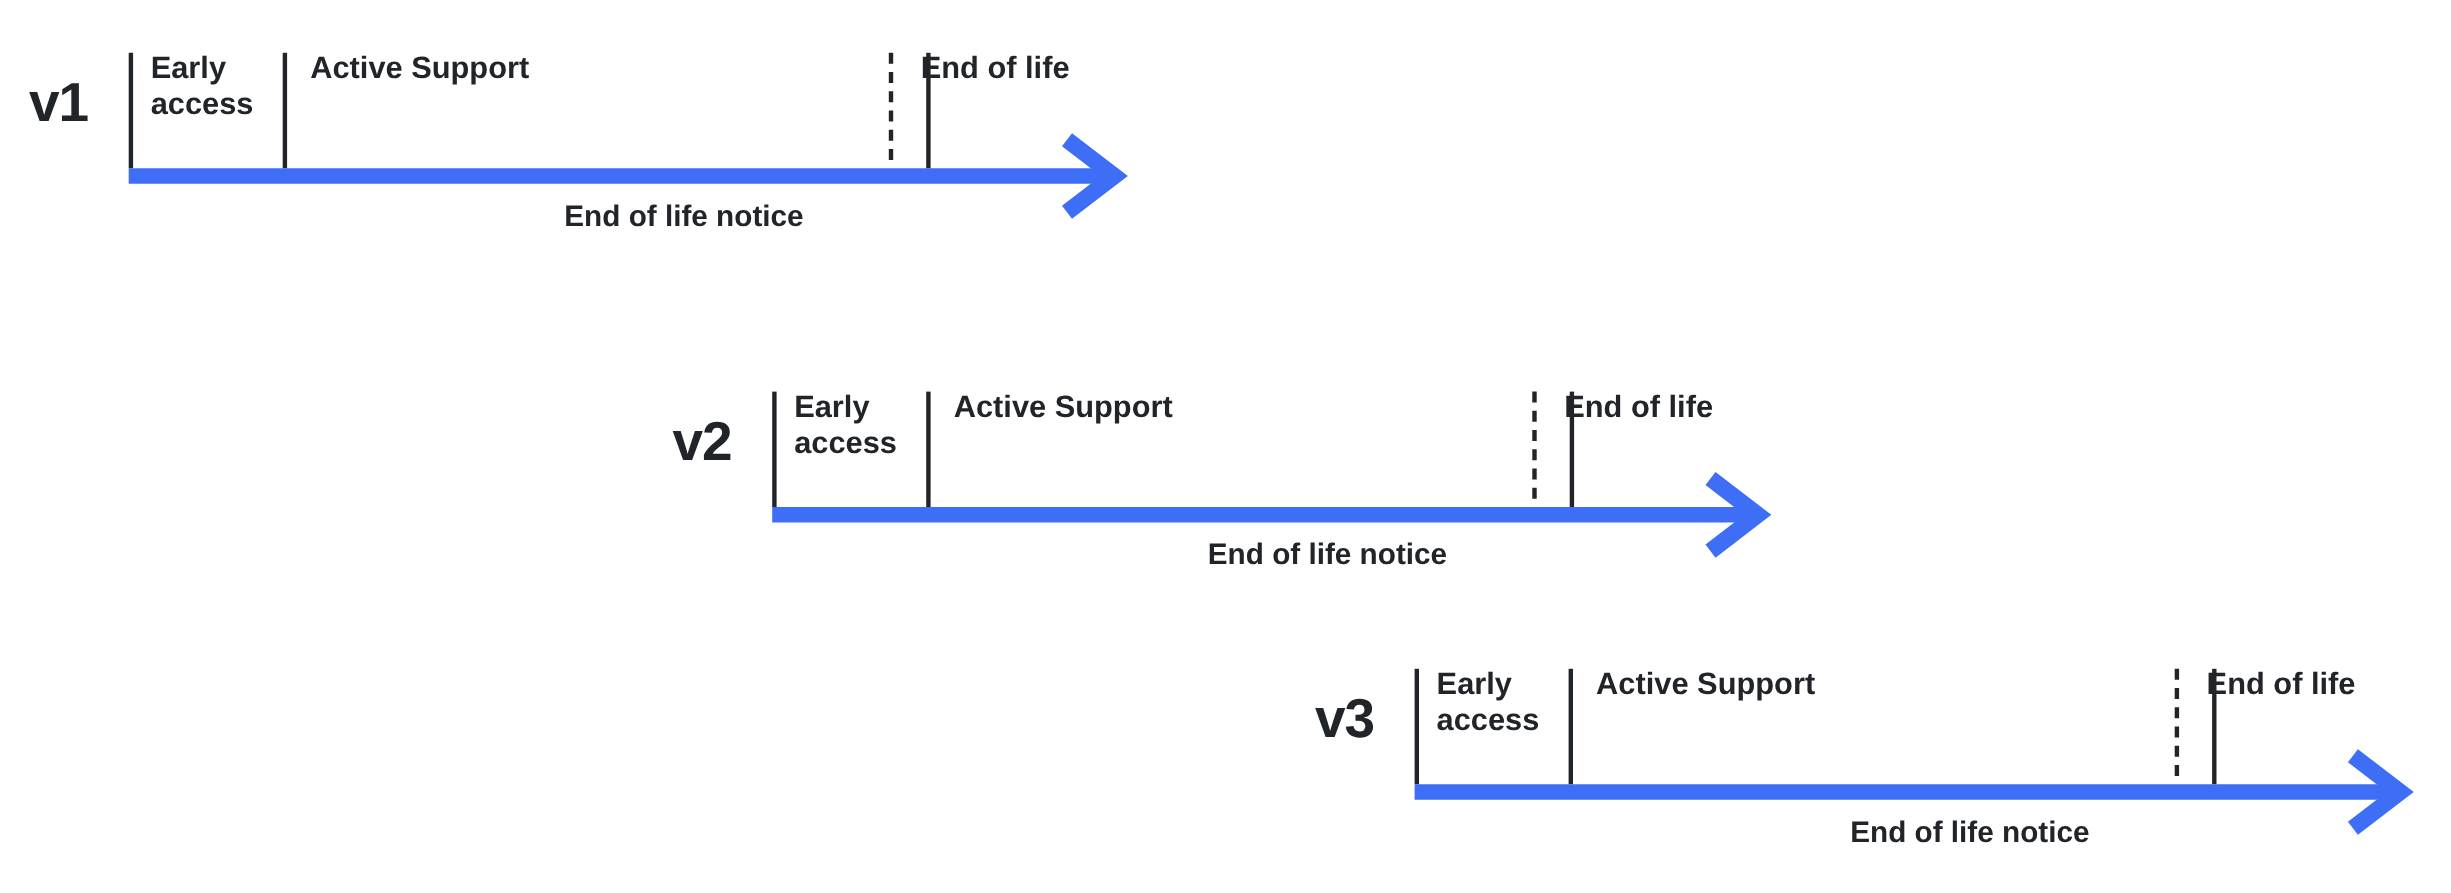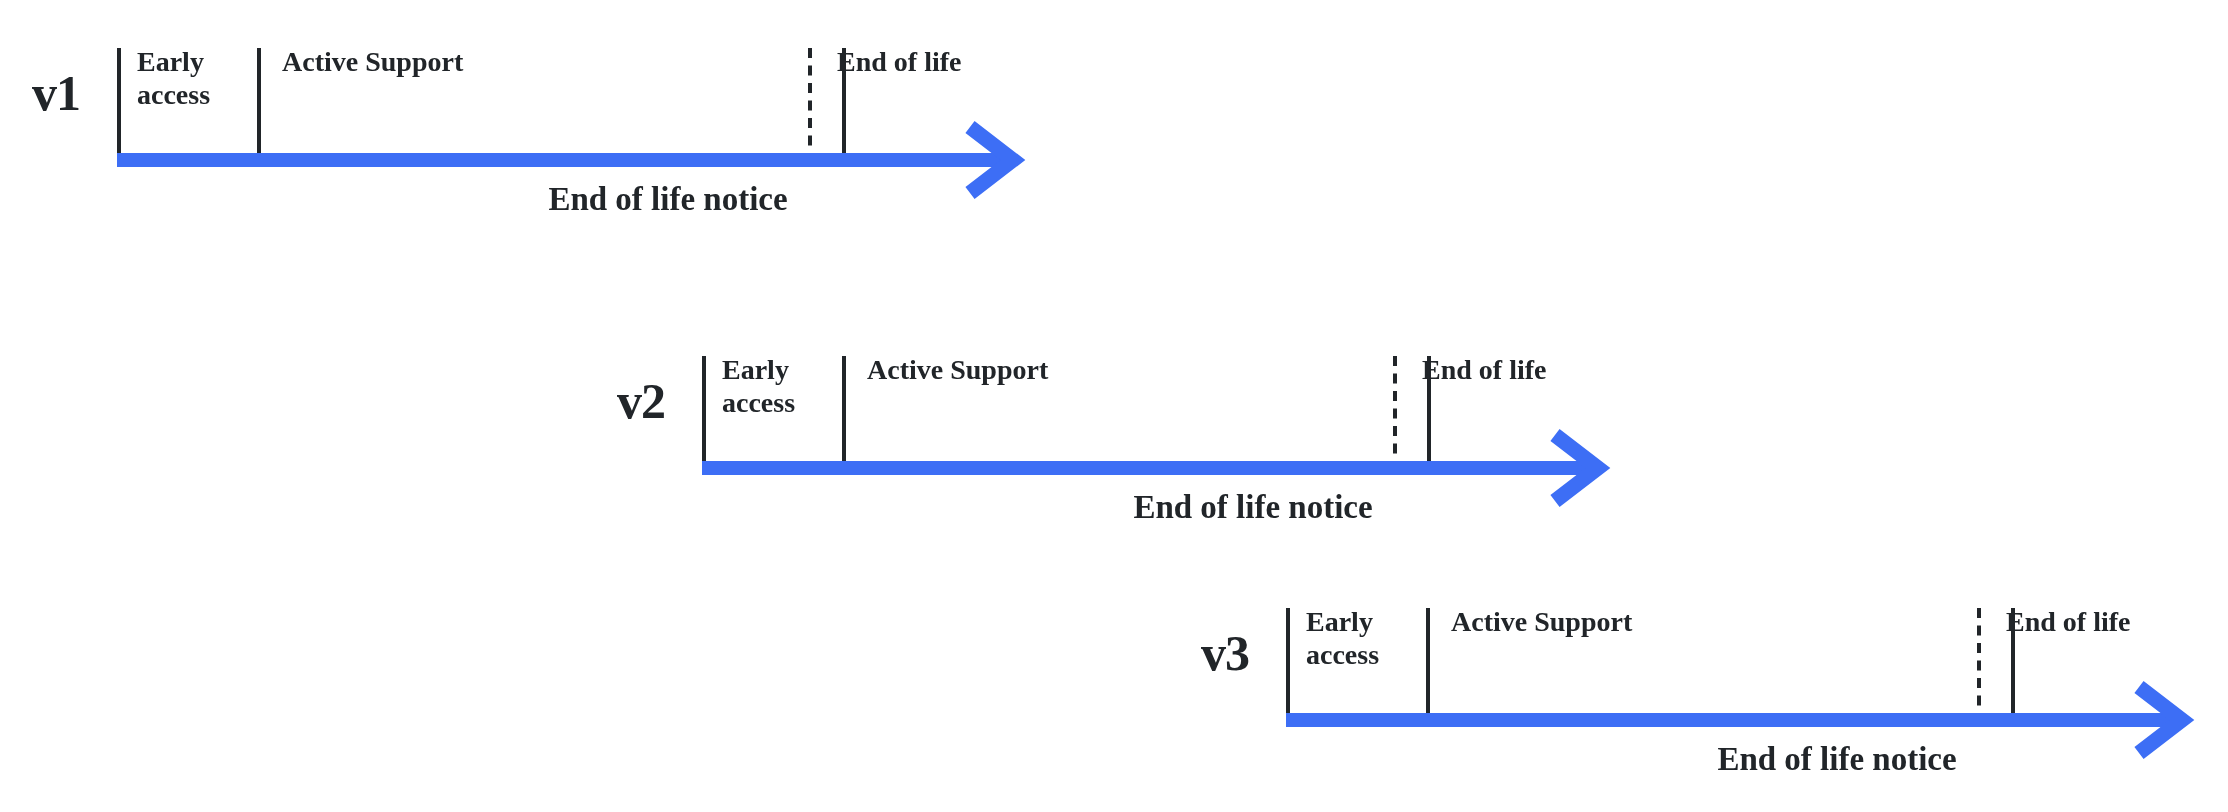--- a/index.html
+++ b/index.html
@@ -6,21 +6,21 @@
     margin: 0;
     padding: 0;
     background: #ffffff;
   }
   #canvas {
     position: relative;
     width: 2228px;
     height: 812px;
     background: var(--bg, #ffffff);
     overflow: hidden;
-    font-family: Liberation Serif, serif;
+    font-family: Liberation Sans, sans-serif;
     color: var(--ink, #212529);
     border-radius: 30px;
   }
   .timeline {
     position: absolute;
     width: 930px;
     height: 235px;
   }
   .timeline.row-0 { left: 117px; top: 48px; }
   .timeline.row-1 { left: 702px; top: 328px; margin-top: 28px; }
@@ -46,22 +46,22 @@
     white-space: pre-line;
   }
   .label-early   { left: 20px;  width: 118px; white-space: normal; }
   .label-active  { left: 165px; white-space: nowrap; }
   .label-eol     { left: 720px; white-space: nowrap; }
   .label-notice {
     position: absolute;
     left: 396px;
     top: 133px;
     width: 310px;
-    text-align: center;
-    font-size: 33px;
+    text-align: left;
+    font-size: 27px;
     font-weight: 700;
     white-space: nowrap;
   }
   svg.timeline-gfx {
     position: absolute;
     left: 0;
     top: 0;
     overflow: visible;
   }
   .tick {

